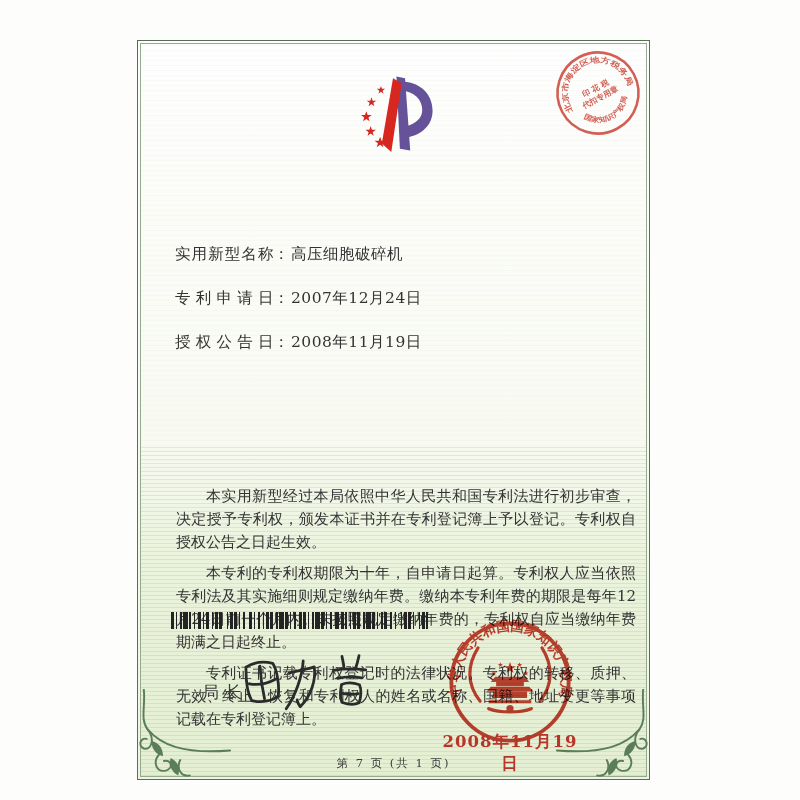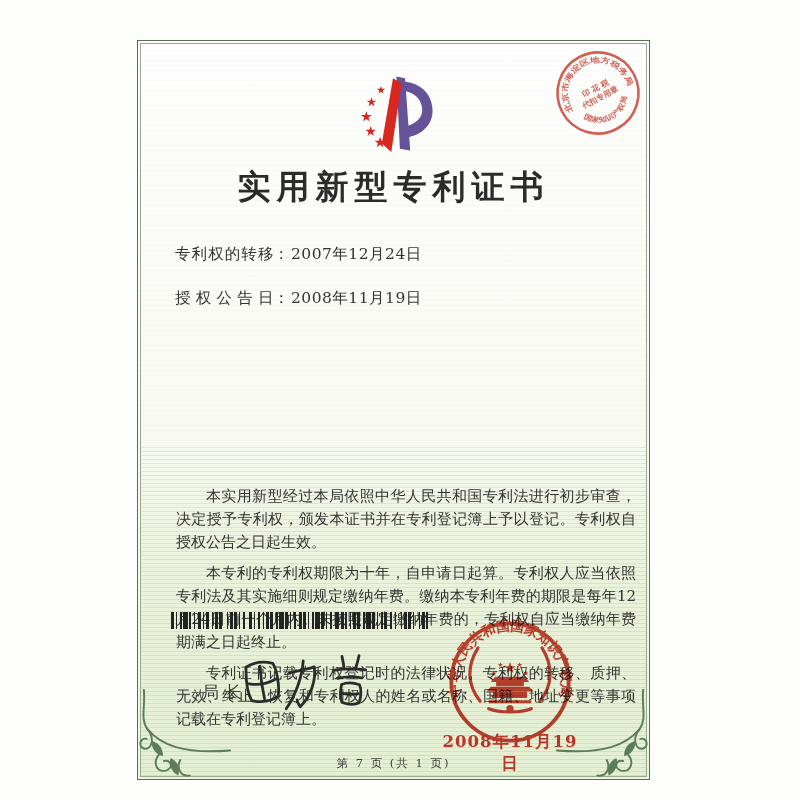--- a/index.html
+++ b/index.html
@@ -95,25 +95,27 @@
       <path fill="#d6281e" d="M50,2 L60,8 L48,88 L37,78 Z"></path>
       <g fill="#d6281e">
         <path transform="translate(36,16) scale(1.0)" d="M0,-5 L1.2,-1.6 4.8,-1.6 1.9,0.6 2.9,4 0,1.9 -2.9,4 -1.9,0.6 -4.8,-1.6 -1.2,-1.6 Z"></path>
         <path transform="translate(25,30) scale(1.15)" d="M0,-5 L1.2,-1.6 4.8,-1.6 1.9,0.6 2.9,4 0,1.9 -2.9,4 -1.9,0.6 -4.8,-1.6 -1.2,-1.6 Z"></path>
         <path transform="translate(19,47) scale(1.3)" d="M0,-5 L1.2,-1.6 4.8,-1.6 1.9,0.6 2.9,4 0,1.9 -2.9,4 -1.9,0.6 -4.8,-1.6 -1.2,-1.6 Z"></path>
         <path transform="translate(24,64) scale(1.25)" d="M0,-5 L1.2,-1.6 4.8,-1.6 1.9,0.6 2.9,4 0,1.9 -2.9,4 -1.9,0.6 -4.8,-1.6 -1.2,-1.6 Z"></path>
         <path transform="translate(35,77) scale(1.35)" d="M0,-5 L1.2,-1.6 4.8,-1.6 1.9,0.6 2.9,4 0,1.9 -2.9,4 -1.9,0.6 -4.8,-1.6 -1.2,-1.6 Z"></path>
       </g>
     </svg>
 
-    <div class="title">实用新型专利证书</div>
 
     <div class="fields">
       <div class="field">
-        <span class="flabel">专利权的转移</span><span class="fcolon">：</span><span class="fvalue">2007年12月24日</span>
+        <span class="flabel">实用新型名称</span><span class="fcolon">：</span><span class="fvalue">高压细胞破碎机</span>
+      </div>
+      <div class="field">
+        <span class="flabel">专利申请日</span><span class="fcolon">：</span><span class="fvalue">2007年12月24日</span>
       </div>
       <div class="field">
         <span class="flabel">授权公告日</span><span class="fcolon">：</span><span class="fvalue">2008年11月19日</span>
       </div>
     </div>
 
     <div class="body-text">
       <p>本实用新型经过本局依照中华人民共和国专利法进行初步审查，决定授予专利权，颁发本证书并在专利登记簿上予以登记。专利权自授权公告之日起生效。</p>
       <p>本专利的专利权期限为十年，自申请日起算。专利权人应当依照专利法及其实施细则规定缴纳年费。缴纳本专利年费的期限是每年12月24日前一个月内。未按照规定缴纳年费的，专利权自应当缴纳年费期满之日起终止。</p>
       <p>专利证书记载专利权登记时的法律状况。专利权的转移、质押、无效、终止、恢复和专利权人的姓名或名称、国籍、地址变更等事项记载在专利登记簿上。</p>

